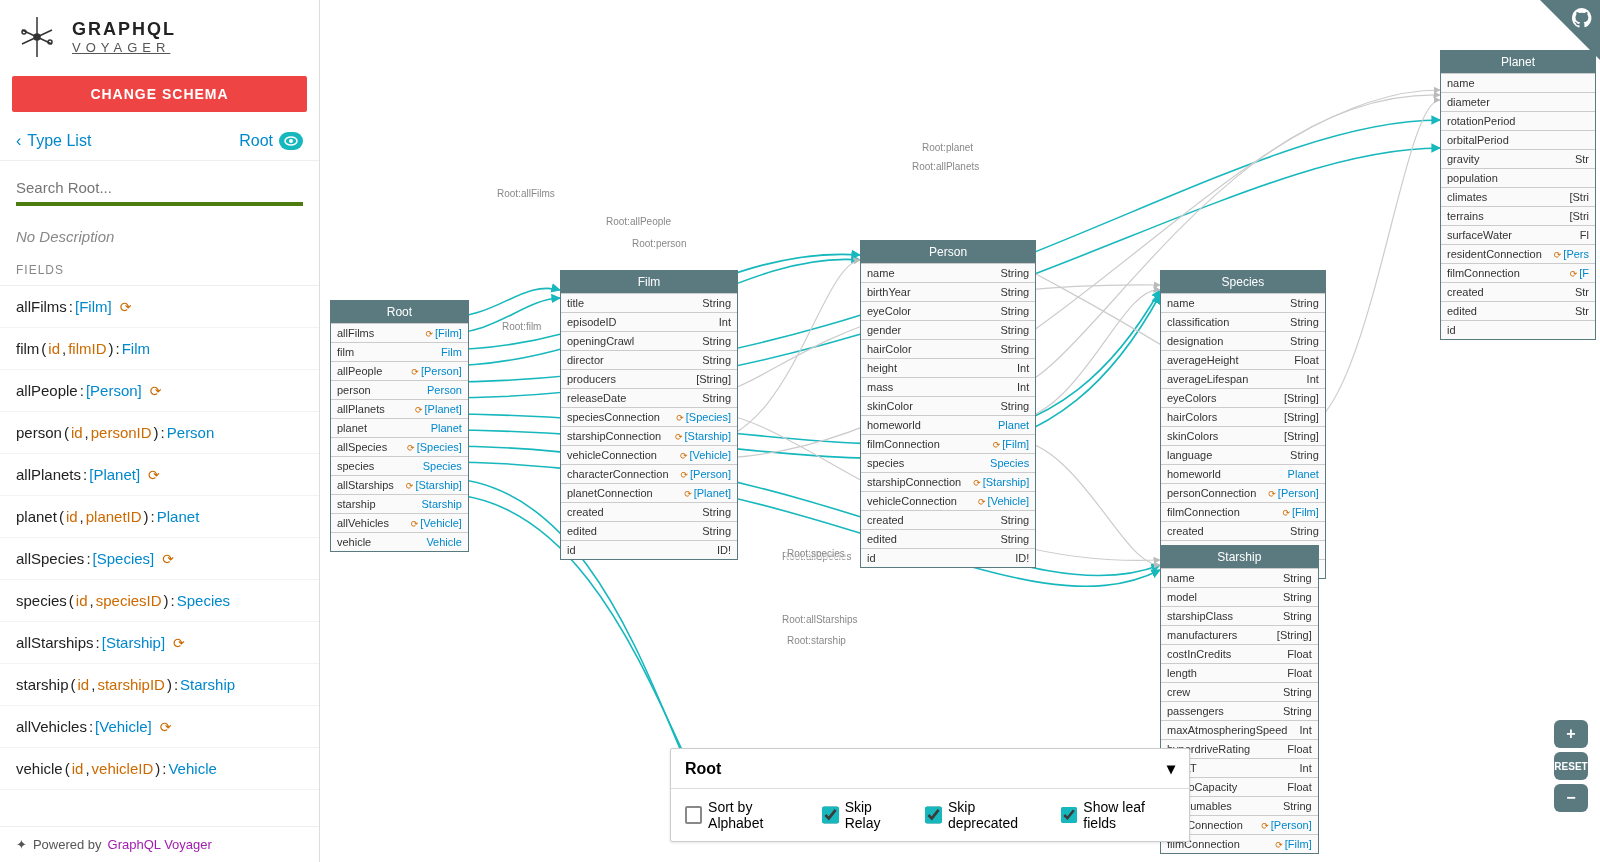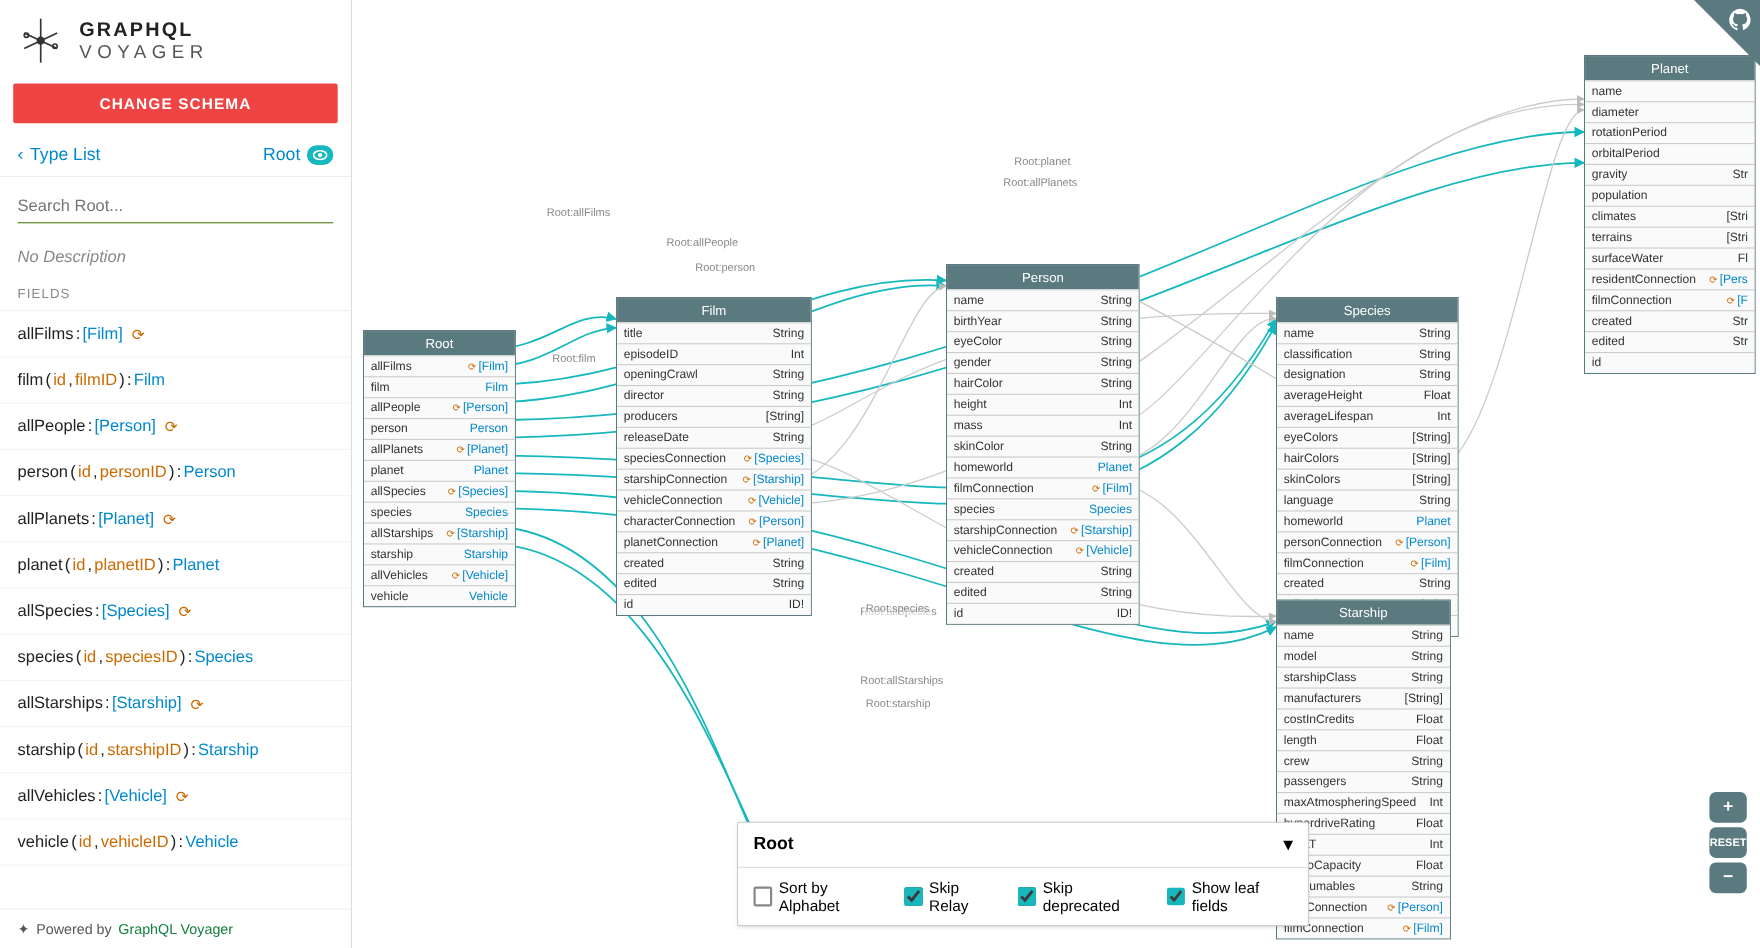--- a/index.html
+++ b/index.html
@@ -2,38 +2,38 @@
 <html><head>
 <meta charset="utf-8">
 <style>
 * { box-sizing: border-box; margin: 0; padding: 0; }
 body { font-family: -apple-system, BlinkMacSystemFont, "Segoe UI", Helvetica, Arial, sans-serif; background: #fff; overflow: hidden; width: 1600px; height: 862px; position: relative; }
 .sidebar { position: absolute; left: 0; top: 0; width: 320px; height: 862px; background: #fff; border-right: 1px solid #ddd; display: flex; flex-direction: column; }
 .logo-area { display: flex; align-items: center; padding: 12px 12px 8px 12px; gap: 10px; }
 .logo-svg { width: 50px; height: 50px; }
 .logo-text { display: flex; flex-direction: column; justify-content: center; }
 .logo-title { font-size: 18px; font-weight: 600; letter-spacing: 2px; color: #222; }
-.logo-sub { font-size: 17px; letter-spacing: 5px; color: #555; }
+.logo-sub { font-size: 13px; letter-spacing: 5px; color: #555; text-decoration: underline; }
 .change-schema-btn { margin: 6px 12px; background: #ef4444; color: #fff; border: none; padding: 10px; font-size: 14px; font-weight: 600; letter-spacing: 1px; cursor: pointer; border-radius: 2px; }
 .breadcrumb { display: flex; justify-content: space-between; align-items: center; padding: 14px 16px 10px 16px; border-bottom: 1px solid #eee; }
 .breadcrumb-left { display: flex; align-items: center; gap: 6px; color: #0088cc; font-size: 16px; cursor: pointer; }
 .breadcrumb-right { display: flex; align-items: center; gap: 6px; color: #0088cc; font-size: 16px; font-weight: 500; }
 .eye-badge { display: inline-flex; align-items: center; justify-content: center; width: 24px; height: 18px; background: #17b8bd; border-radius: 9px; color: #fff; }
-.search-input { border: none; border-bottom: 1px solid #4d7c0f; margin: 12px 16px 6px 16px; padding: 6px 0; font-size: 15px; outline: none; color: #333; }
+.search-input { border: none; border-bottom: 4px solid #4d7c0f; margin: 12px 16px 6px 16px; padding: 6px 0; font-size: 15px; outline: none; color: #333; }
 .no-desc { padding: 16px 16px 10px 16px; font-style: italic; color: #888; font-size: 15px; }
 .fields-header { padding: 8px 16px; font-size: 12px; letter-spacing: 1px; color: #888; border-bottom: 1px solid #eee; }
 .fields-list { overflow-y: auto; flex: 1; }
 .field-row { padding: 12px 16px; border-bottom: 1px solid #f3f3f3; font-size: 15px; display: flex; align-items: center; flex-wrap: wrap; gap: 2px; }
 .fname { color: #222; }
 .ftype { color: #0088cc; }
 .fparen { color: #222; }
 .fparam { color: #cc6a00; }
 .relay-icon { color: #cc6a00; margin-left: 6px; font-size: 14px; }
 .footer { padding: 10px 16px; font-size: 13px; color: #555; border-top: 1px solid #eee; display: flex; align-items: center; gap: 6px; }
-.footer a { color: #15803d; text-decoration: none; }
+.footer a { color: #a21caf; text-decoration: none; }
 .canvas { position: absolute; left: 320px; top: 0; right: 0; bottom: 0; background: #fff; }
 .edge-svg { position: absolute; left: 0; top: 0; width: 100%; height: 100%; pointer-events: none; }
 .edge-label { position: absolute; font-size: 10px; color: #888; background: rgba(255,255,255,0.6); padding: 0 2px; white-space: nowrap; }
 .type-box { position: absolute; border: 1px solid #5a7a7f; background: #f4f4f4; font-size: 11px; min-width: 100px; }
 .type-header { background: #5a7a7f; color: #fff; text-align: center; padding: 4px 8px; font-size: 12px; font-weight: 500; }
 .type-row { display: flex; justify-content: space-between; align-items: center; padding: 3px 6px; border-top: 1px solid #ccc; background: #fafafa; white-space: nowrap; gap: 12px; }
 .type-row:first-of-type { border-top: none; }
 .row-name { color: #333; }
 .row-type { color: #333; }
 .row-type.link { color: #0088cc; }

